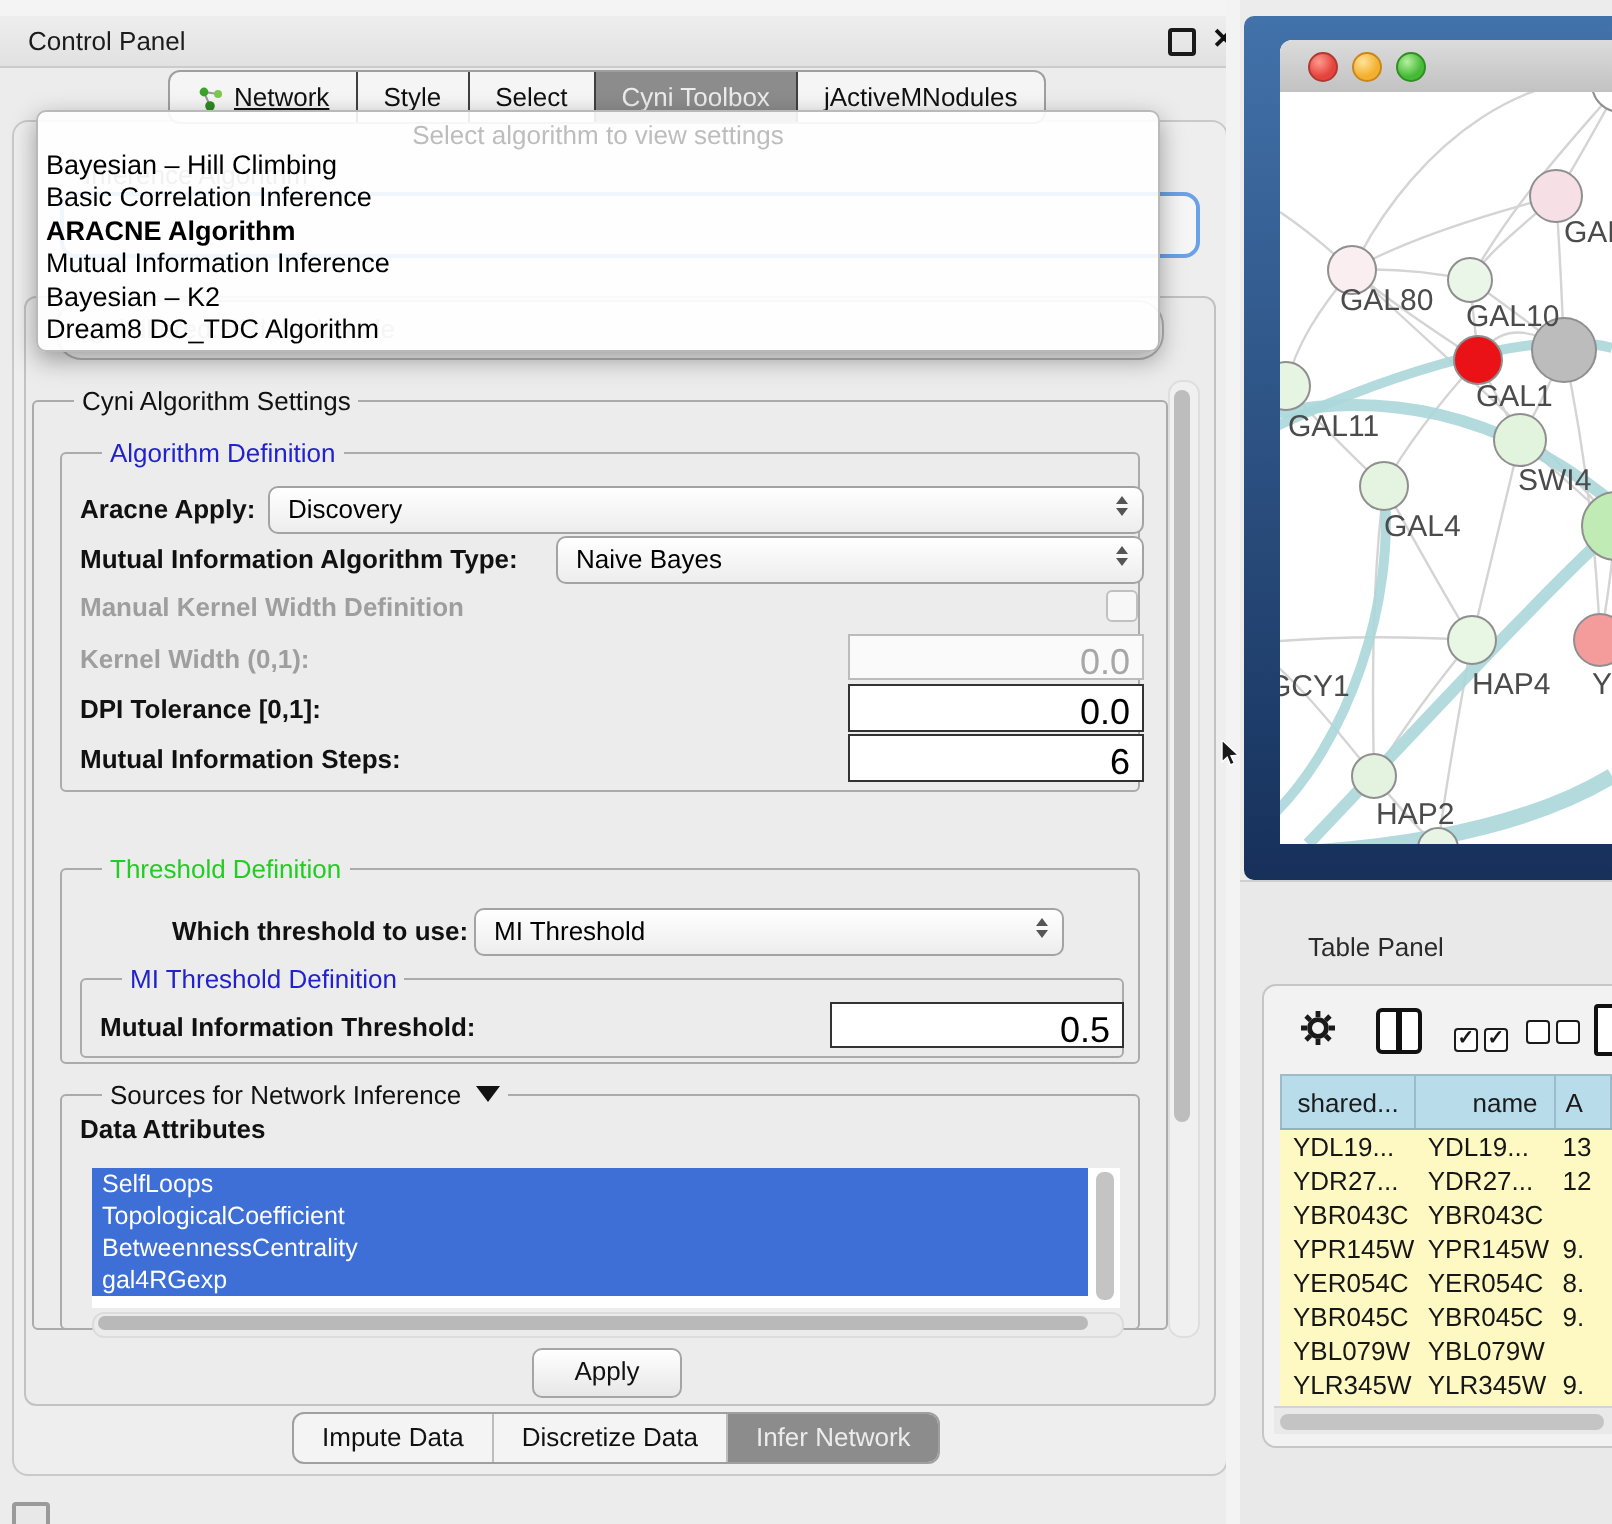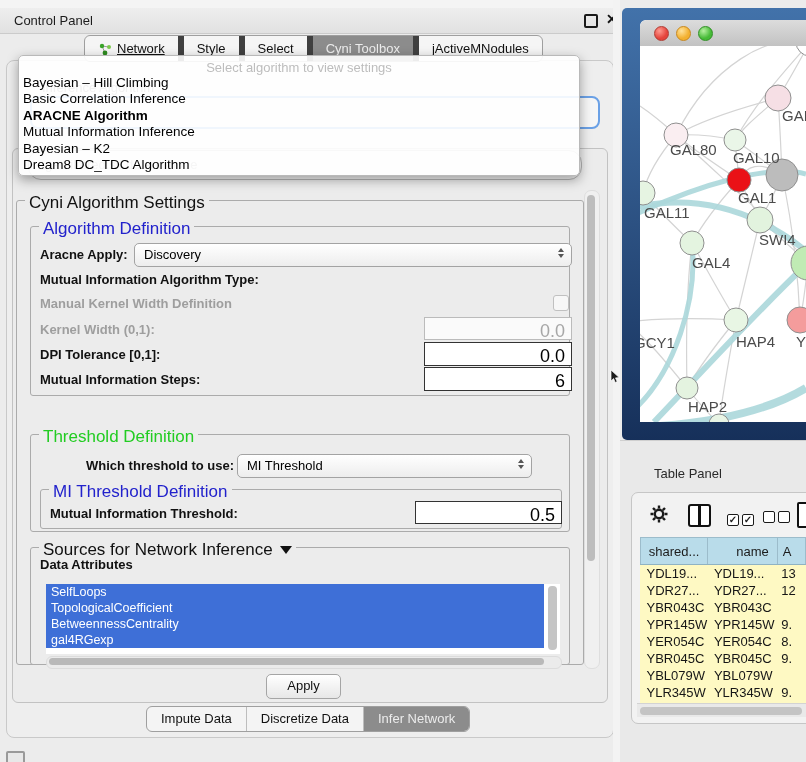--- a/index.html
+++ b/index.html
@@ -10,40 +10,40 @@
   
   .cp-topstrip{left:0;top:0;width:620px;height:8px;background:#f4f4f4;border-bottom:1px solid #e0e0e0;}
   .cp-titlebar{left:0;top:8px;width:620px;height:25px;background:linear-gradient(#eeeeee,#e1e1e1);
     border-bottom:1px solid #cbcbcb;}
   .cp-title{position:absolute;left:14px;top:5px;font-size:13px;color:#1c1c1c;}
   .cp-float{position:absolute;left:584px;top:6px;width:10px;height:10px;border:2px solid #1a1a1a;border-radius:2px;}
   .cp-close{position:absolute;left:606px;top:3px;font-size:14px;font-weight:bold;color:#111;}
 
   .cp-tabs{left:84px;top:35px;height:25px;display:flex;border:1px solid #9f9f9f;border-radius:6px;
     overflow:hidden;background:#f5f5f5;z-index:20;}
-  .cp-tab{padding:0 13px;font-size:13px;line-height:25px;color:#111;border-left:6px solid #404040;
+  .cp-tab{padding:0 13px;font-size:13px;line-height:25px;color:#111;border-left:1px solid #404040;
     display:flex;align-items:center;gap:5px;white-space:nowrap;}
   .cp-tab:first-child{border-left:none;text-decoration:underline;}
   .cp-tab.active{background:var(--active_tab_gray);color:#ededed;}
 
   
   .panel-outer{left:6px;top:60px;width:606px;height:676px;background:#eeeeee;border:1px solid #c9c9c9;border-radius:8px;}
   .panel-inner{left:12px;top:148px;width:594px;height:553px;background:#ececec;border:1px solid #c2c2c2;border-radius:6px;}
 
   
   .ghost-label{left:42px;top:80px;font-size:13px;color:#6f6f6f;z-index:3;}
   .ghost-focus{left:30px;top:96px;width:566px;height:29px;border:2px solid #6ba1e6;border-radius:8px;
     background:#f6f6f6;z-index:3;}
   .ghost-combo{left:28px;top:150px;width:552px;height:28px;border:1px solid #b5b5b5;border-radius:13px;
     background:#f2f2f2;z-index:3;}
   .ghost-combo span{position:absolute;left:16px;top:6px;font-size:13px;color:#9a9a9a;}
 
   
   .grp{border:1px solid #ababab;border-radius:3px;background:transparent;}
-  .legend{position:absolute;top:-8px;left:8px;background:#ececec;padding:0 4px;font-size:17px;color:#111;white-space:nowrap;}
+  .legend{position:absolute;top:-8px;left:20px;background:#ececec;padding:0 4px;font-size:13px;color:#111;white-space:nowrap;}
   .legend.blue{color:var(--label_blue);}
   .legend.green{color:var(--label_green);}
   .lbl{font-size:13px;font-weight:bold;color:#111;white-space:nowrap;}
   .lbl.dis{color:#9e9e9e;}
   .plain{font-size:13.5px;color:#111;white-space:nowrap;}
 
   .combo{background:linear-gradient(#ffffff,#ededed);border:1px solid #a3a3a3;border-radius:5px;}
   .combo .ctext{position:absolute;left:9px;top:3px;font-size:13px;color:#000;}
   .combo .arrows{position:absolute;right:7px;top:4px;display:flex;flex-direction:column;align-items:center;}
   .arr-up{width:0;height:0;border-left:3.5px solid transparent;border-right:3.5px solid transparent;border-bottom:4.5px solid #555;margin-bottom:2px;}
@@ -187,20 +187,27 @@
   </div>
   <span class="abs lbl" style="left:40px;top:247px;">Aracne Apply:</span>
   <div class="abs combo" style="left:134px;top:243px;width:436px;height:22px;">
     <span class="ctext">Discovery</span>
     <span class="arrows">
         <span class="arr-up"></span>
         <span class="arr-down"></span>
       </span>
   </div>
   <span class="abs lbl" style="left:40px;top:272px;">Mutual Information Algorithm Type:</span>
+  <div class="abs combo" style="left:278px;top:268px;width:292px;height:22px;">
+    <span class="ctext">Naive Bayes</span>
+    <span class="arrows">
+        <span class="arr-up"></span>
+        <span class="arr-down"></span>
+      </span>
+  </div>
   <span class="abs lbl dis" style="left:40px;top:296px;">Manual Kernel Width Definition</span>
   <div class="abs checkbox" style="left:553px;top:295px;"></div>
   <span class="abs lbl dis" style="left:40px;top:322px;">Kernel Width (0,1):</span>
   <div class="abs field dis" style="left:424px;top:317px;width:146px;height:21px;">
     <span>0.0</span>
   </div>
   <span class="abs lbl" style="left:40px;top:347px;">DPI Tolerance [0,1]:</span>
   <div class="abs field" style="left:424px;top:342px;width:146px;height:22px;">
     <span>0.0</span>
   </div>

